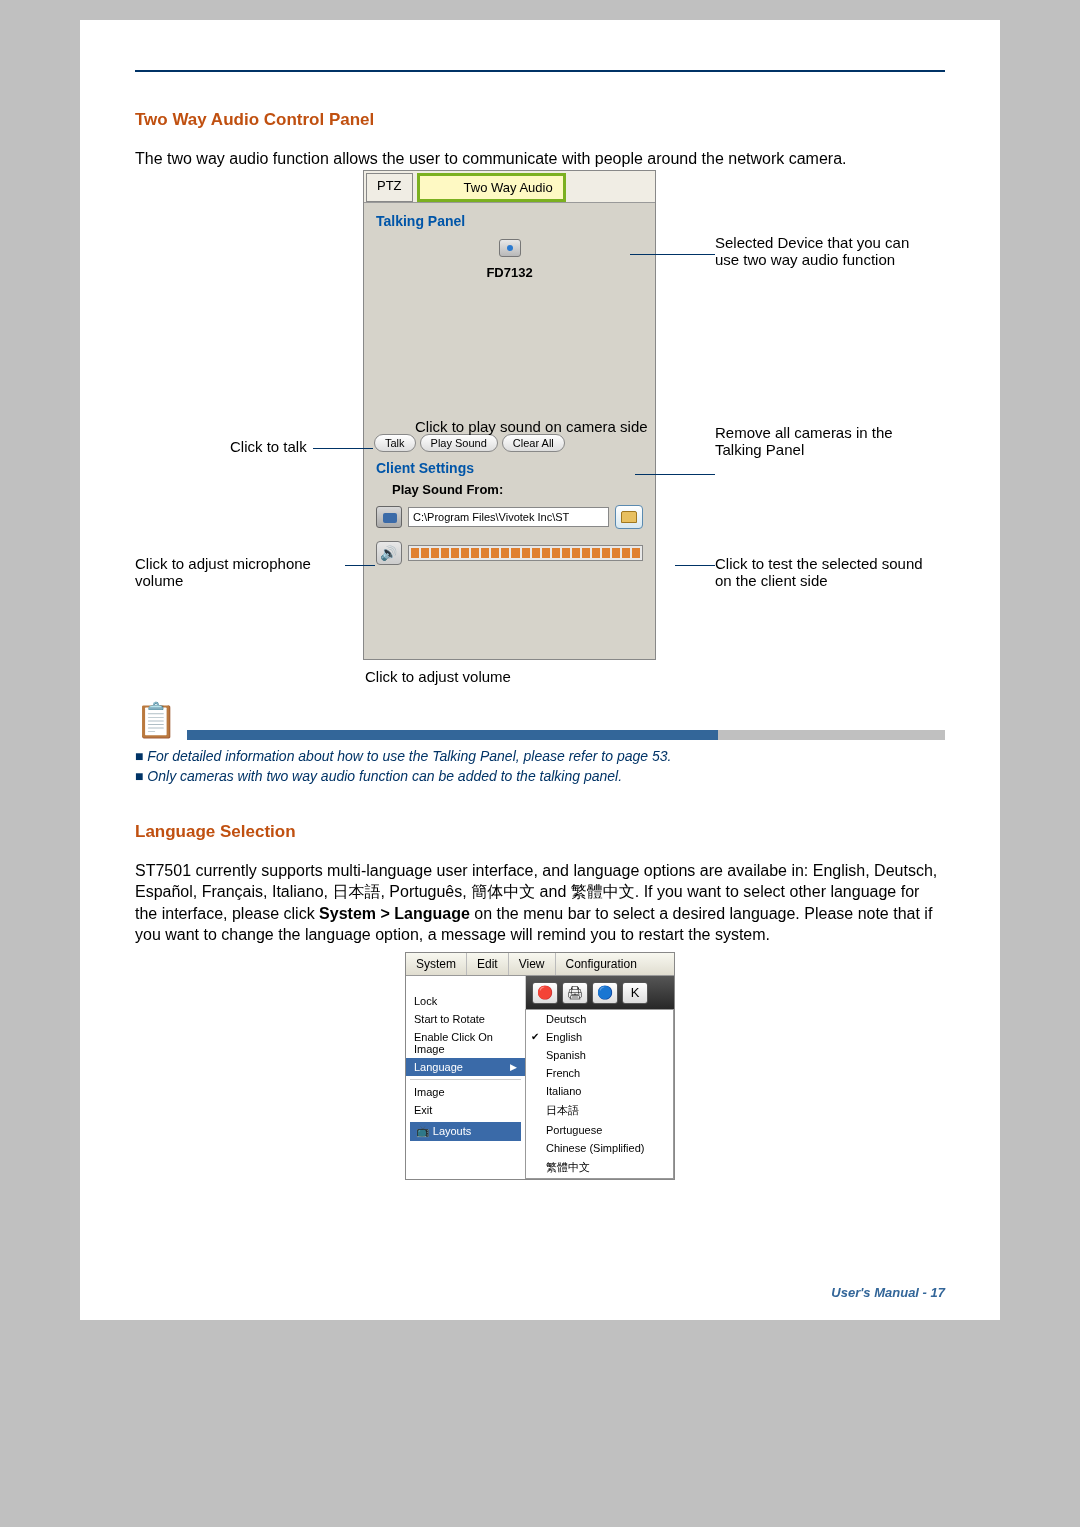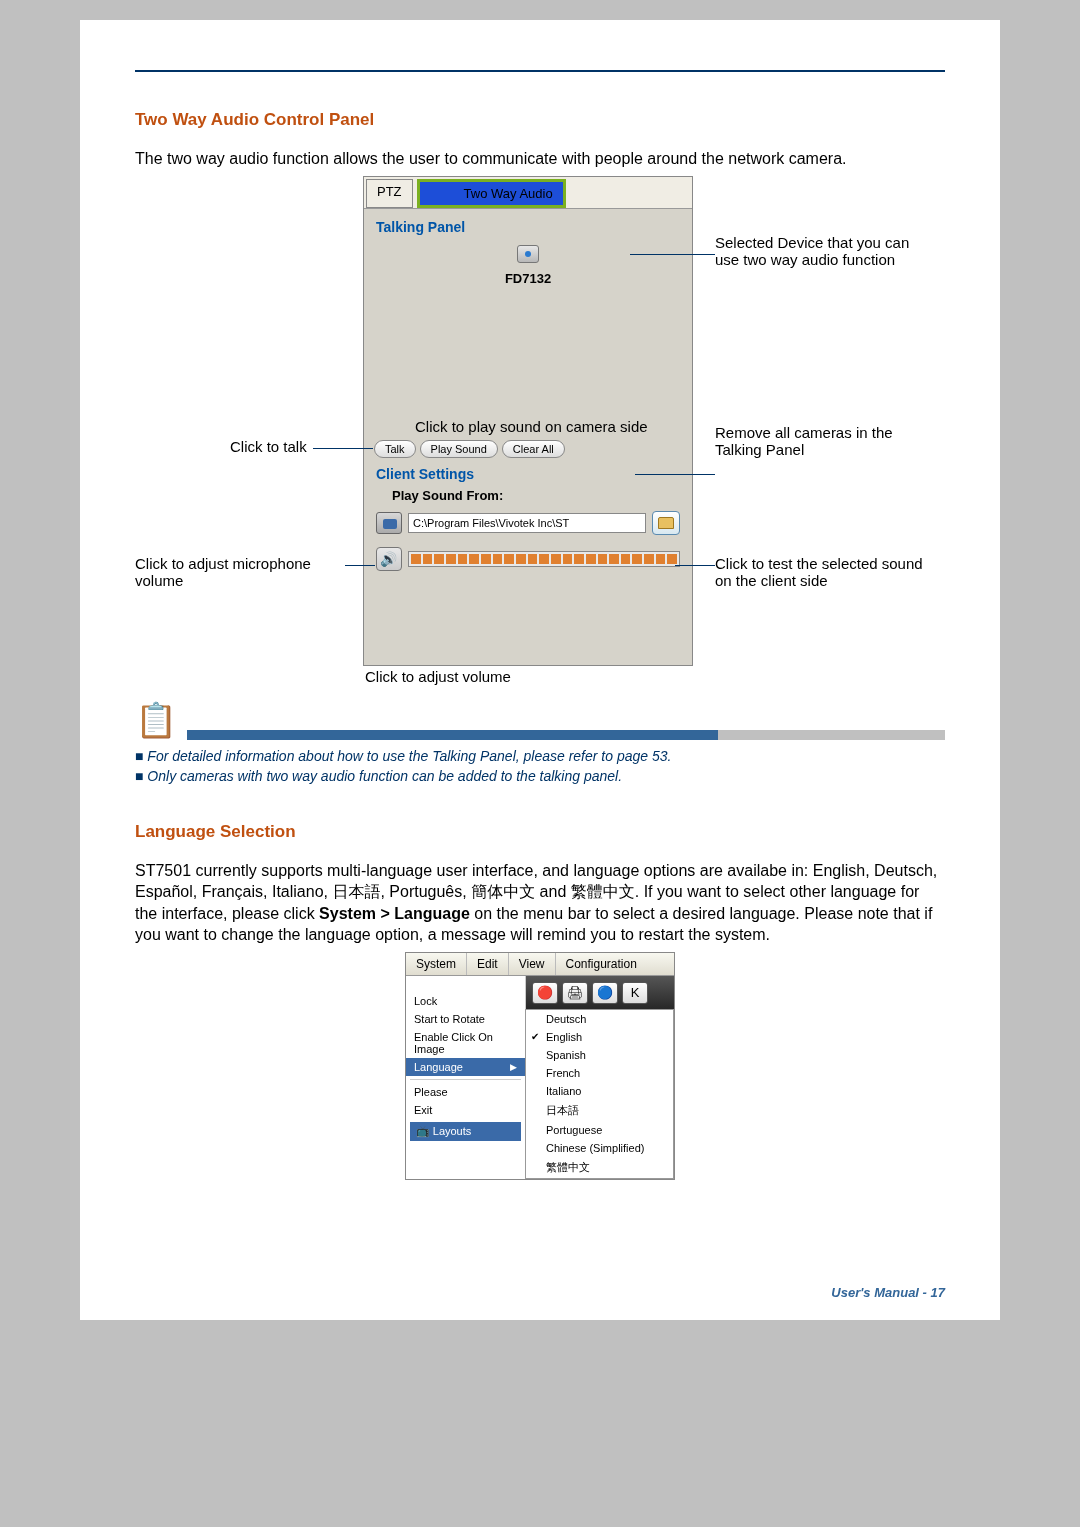--- a/index.html
+++ b/index.html
@@ -6,24 +6,24 @@
   body { background: #c0c0c0; font-family: Arial, Helvetica, sans-serif; display: flex; justify-content: center; padding: 20px 0; }
   .page { background: #fff; width: 920px; min-height: 1300px; padding: 50px 0 30px 0; position: relative; }
   .header-line { border-bottom: 2px solid #003366; margin: 0 55px 8px 55px; }
   .header-text { text-align: right; font-style: italic; font-weight: bold; color: #003366; font-size: 14px; padding: 0 55px 5px 0; }
   .content { padding: 30px 55px 0 55px; }
   .section-title { color: #c05010; font-size: 17px; font-weight: bold; margin-bottom: 18px; }
   .para { color: #000; font-size: 16px; line-height: 1.35; margin-bottom: 4px; }
   .diagram { position: relative; height: 520px; margin-top: -4px; }
   .callout { position: absolute; font-size: 15px; color: #000; }
   .line-h { position: absolute; height: 1px; background: #003366; }
-  .panel { position: absolute; left: 228px; top: 6px; width: 330px; height: 490px; background: #d6d3ca; border: 1px solid #888; }
+  .panel { position: absolute; left: 228px; top: 0; width: 293px; height: 490px; background: #d6d3ca; border: 1px solid #888; }
   .tabs { display: flex; background: #f0ede4; border-bottom: 1px solid #999; }
   .tab { padding: 4px 10px; font-size: 13px; border: 1px solid #888; background: #f0ede4; margin: 2px 2px 0 2px; }
-  .tab.active { border: 3px solid #7bb020; border-bottom: 3px solid #7bb020; background: #1d4ed8; padding-left: 44px; }
+  .tab.active { border: 3px solid #7bb020; border-bottom: 3px solid #7bb020; background: #fef9c3; padding-left: 44px; }
   .tp-head { color: #0055a8; font-weight: bold; font-size: 14px; padding: 10px 12px 4px 12px; }
   .device-block { text-align: center; padding: 6px 0 4px 0; }
   .device-icon { display: inline-block; width: 22px; height: 18px; background: linear-gradient(#e8e8e8,#b8b8b8); border:1px solid #777; border-radius:3px; position:relative; }
   .device-icon::after { content:""; position:absolute; left:7px; top:5px; width:6px; height:6px; background:#2a7ad0; border-radius:50%; }
   .device-label { font-size: 13px; font-weight: bold; margin-top: 4px; }
   .btn-row { display: flex; gap: 4px; padding: 0 10px; margin-top: 150px; }
   .winbtn { background: linear-gradient(#fff,#ddd); border: 1px solid #888; border-radius: 9px; padding: 2px 10px; font-size: 11px; font-family: Tahoma, sans-serif; }
   .cs-head { color: #0055a8; font-weight: bold; font-size: 14px; padding: 8px 12px 2px 12px; }
   .psf { font-weight: bold; font-size: 13px; padding: 4px 28px; }
   .file-row { display: flex; align-items: center; gap: 6px; padding: 4px 12px; }
@@ -170,21 +170,21 @@
           <div class="mitem">View</div>
           <div class="mitem last">Configuration</div>
         </div>
         <div class="menu-body">
           <div class="dropleft">
             <div>Lock</div>
             <div>Start to Rotate</div>
             <div>Enable Click On Image</div>
             <div class="hl">Language</div>
             <div class="sep"></div>
-            <div>Please</div>
+            <div>Image</div>
             <div>Exit</div>
             <div class="layouts">📺 <span>Layouts</span></div>
           </div>
           <div class="dropright">
             <div class="iconrow">
               <span>🔴</span>
               <span>🖨</span>
               <span>🔵</span>
               <span>K</span>
             </div>

